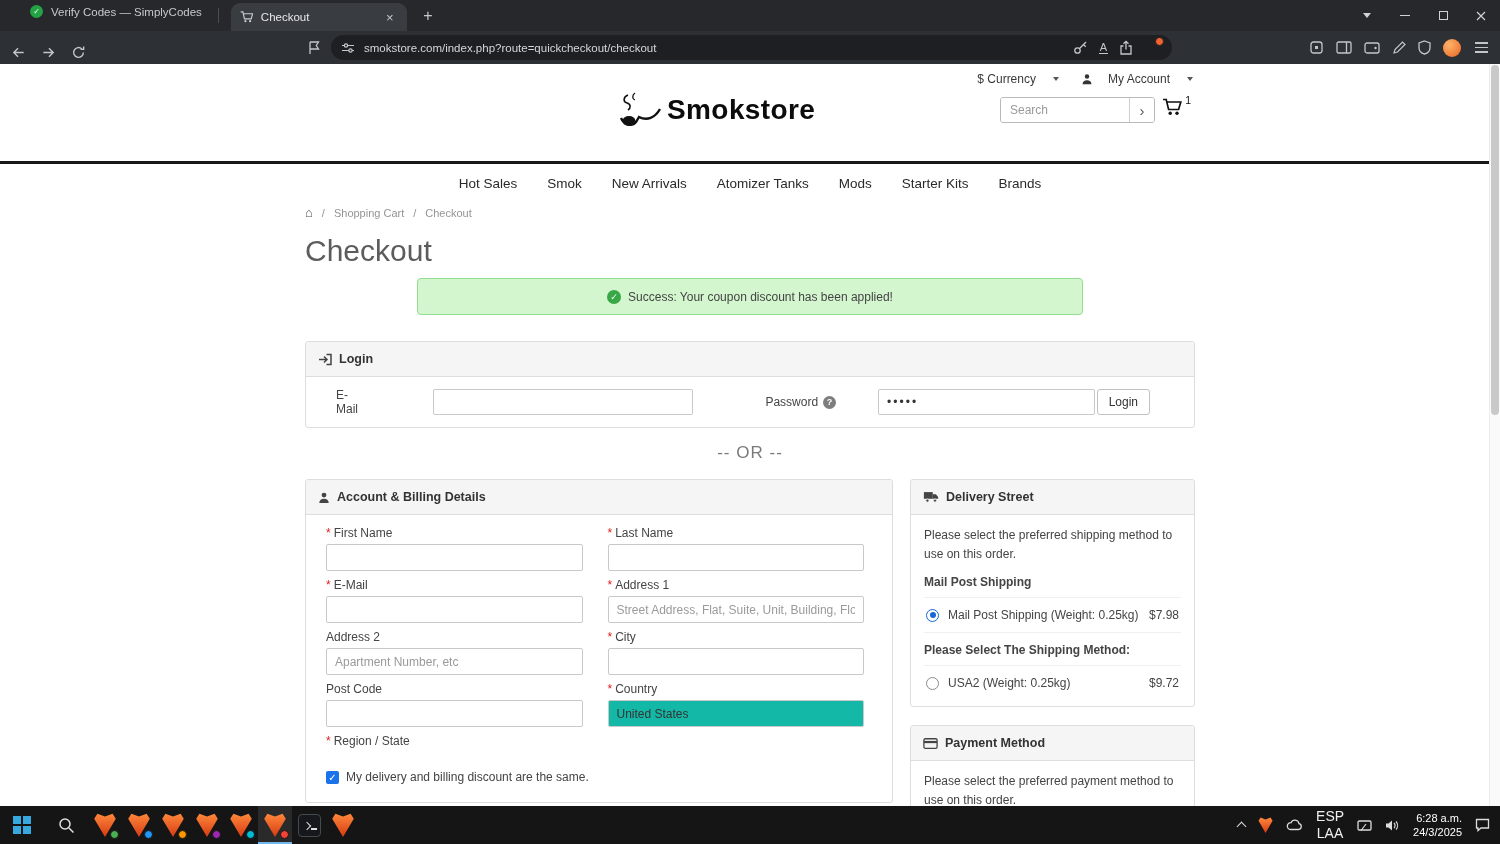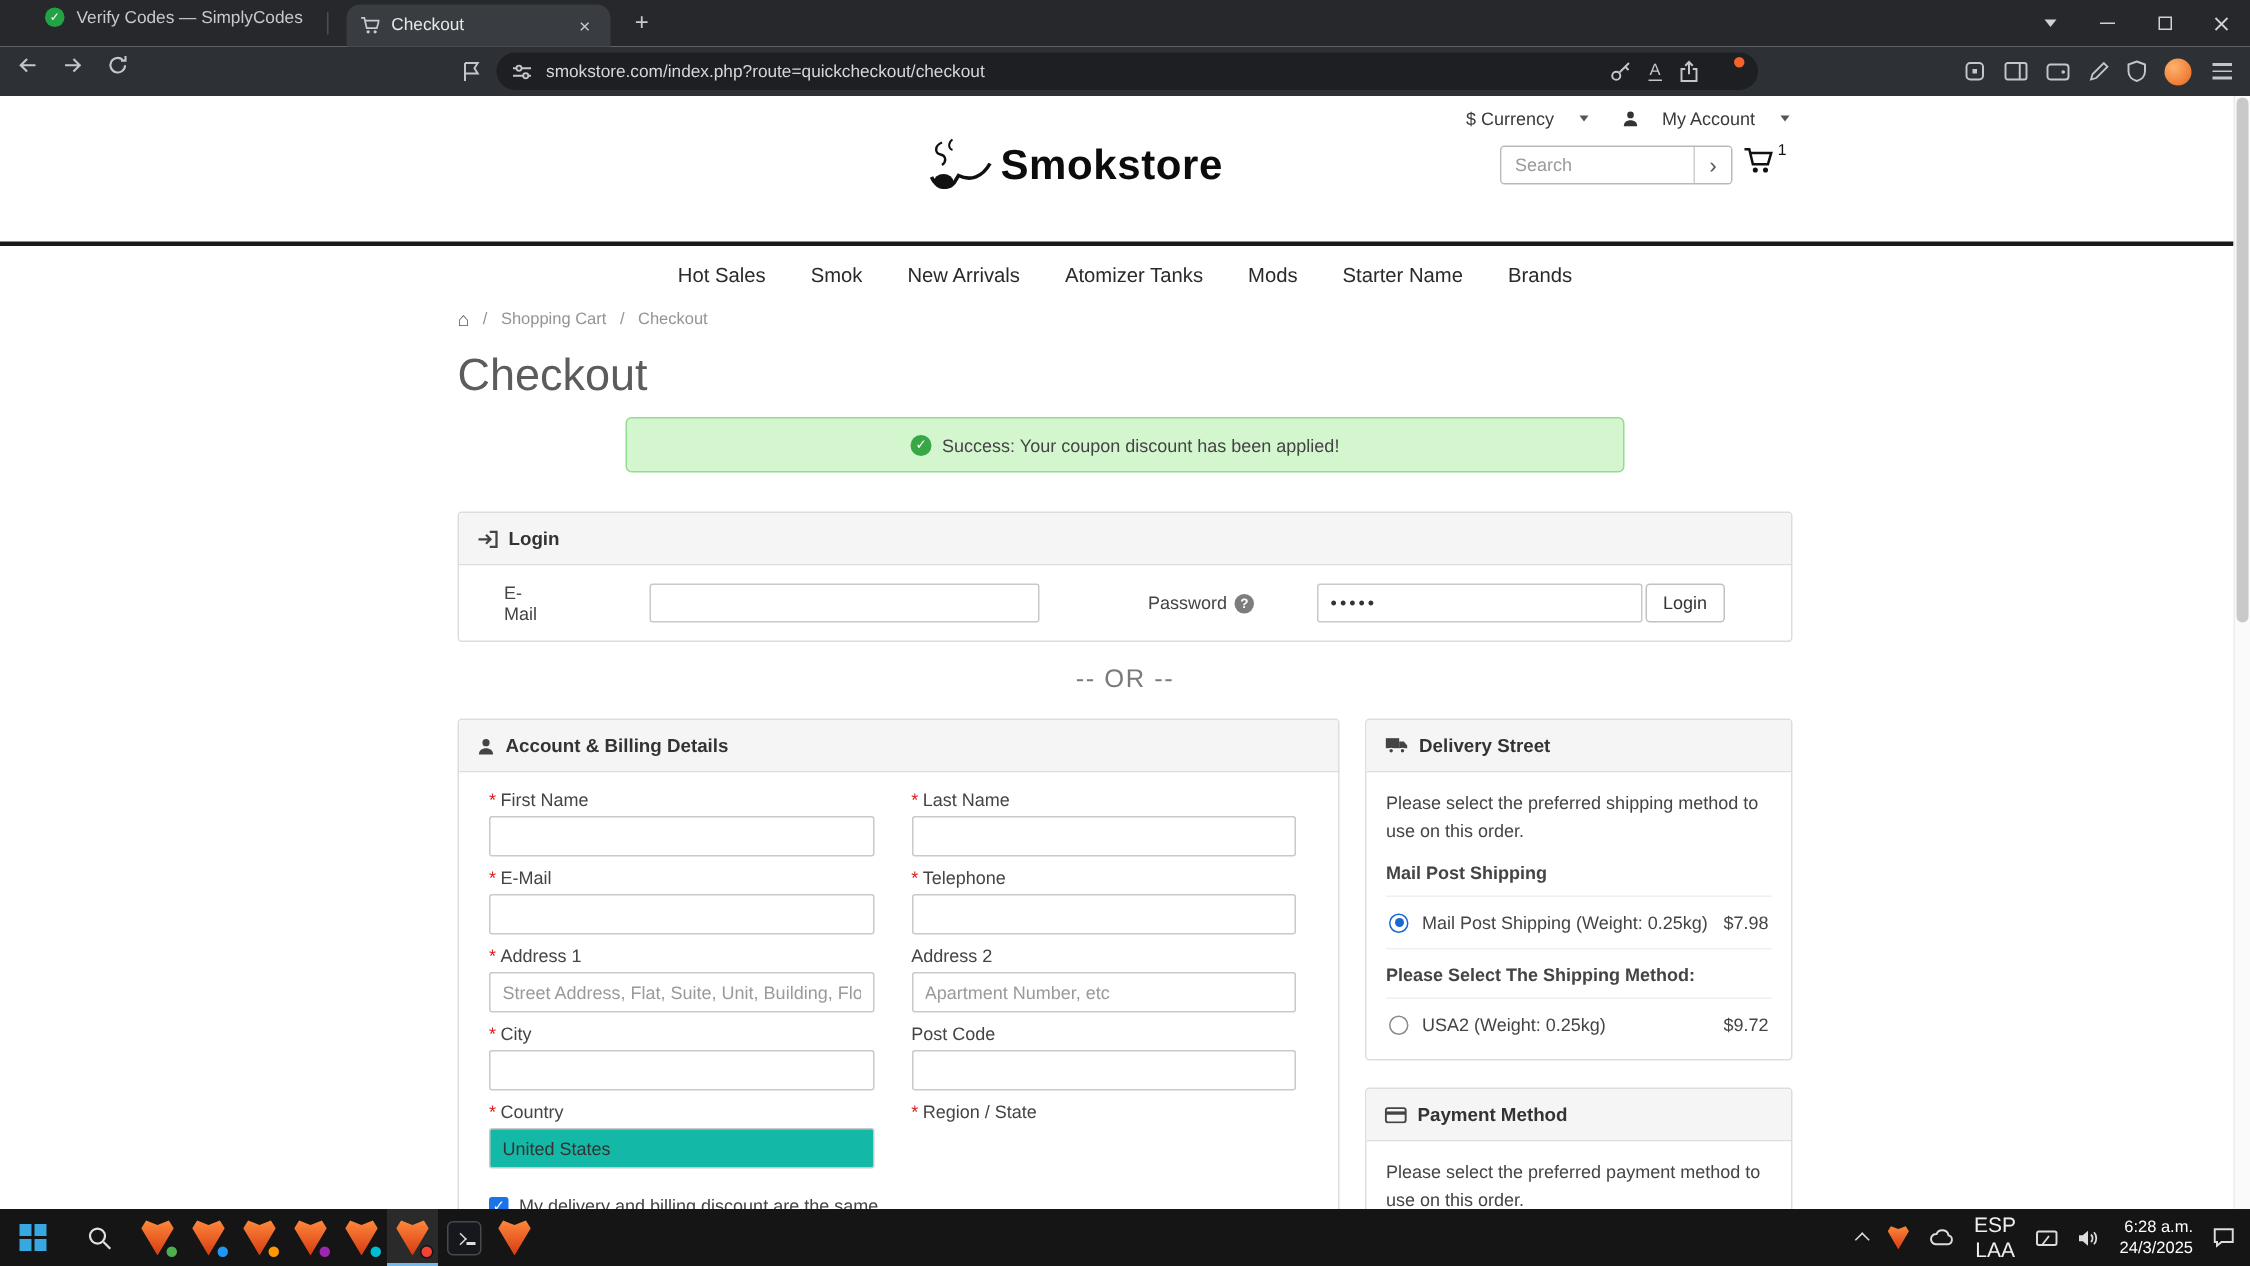--- a/index.html
+++ b/index.html
@@ -15,21 +15,21 @@
   .tab-active{display:flex;align-items:center;gap:8px;background:#393c40;height:28px;width:176px;margin-left:12px;border-radius:9px 9px 0 0;padding:0 9px;color:#e6e8eb;font-size:11.5px}
   .tab-active .ttl{flex:1;white-space:nowrap;overflow:hidden}
   .tab-close{width:16px;height:16px;border-radius:50%;display:flex;align-items:center;justify-content:center;color:#c6c9ce;font-size:13px;line-height:1;flex:none}
   .newtab{width:26px;height:26px;margin:0 0 2px 8px;display:flex;align-items:center;justify-content:center;color:#c6c9ce;font-size:16px;border-radius:50%}
   .win-controls{position:absolute;top:0;right:0;height:31px;display:flex;align-items:stretch}
   .win-btn{width:38px;display:flex;align-items:center;justify-content:center}
   .chev-down{width:0;height:0;border-left:4px solid transparent;border-right:4px solid transparent;border-top:5px solid #cfd2d6}
   .min-bar{width:10px;height:1px;background:#cfd2d6}
   .max-box{width:9px;height:9px;border:1px solid #cfd2d6}
 
-  .navbar{height:33px;background:#2d3034;display:flex;align-items:flex-start;position:relative}
+  .navbar{height:33px;background:#2d3034;display:flex;align-items:flex-end;position:relative}
   .nav-ibtn{width:24px;height:24px;display:flex;align-items:center;justify-content:center;margin-left:6px;border-radius:50%}
   .bookmark-btn{position:absolute;left:302px;top:5px;width:24px;height:24px;display:flex;align-items:center;justify-content:center}
   .url-pill{position:absolute;left:331px;top:4px;width:841px;height:25px;background:#1d1f22;border-radius:13px;display:flex;align-items:center;padding:0 10px}
   .url-text{flex:1;font-size:11.5px;color:#d4d7db;margin-left:9px;white-space:nowrap;overflow:hidden}
   .pill-icons{display:flex;align-items:center;gap:11px;margin-right:2px}
   .translate-box{font-size:11px;color:#c3c6cb;border-bottom:1px solid #c3c6cb;padding:0 1px;line-height:1.1}
   .brave-wrap{position:relative;width:16px;height:16px}
   .brave-lion{width:14px;height:15px;margin:1px;background:linear-gradient(180deg,#ff7a3d,#e23c17);clip-path:polygon(50% 100%,2% 22%,18% 2%,50% 14%,82% 2%,98% 22%)}
   .brave-badge{position:absolute;top:-3px;right:-4px;width:9px;height:9px;border-radius:5px;background:#f4632e;border:1px solid #1d1f22}
   .ext-cluster{position:absolute;right:10px;top:0;height:33px;display:flex;align-items:center;gap:12px}
@@ -295,21 +295,21 @@
   </div>
 
   <div class="site-divider"></div>
 
   <nav class="mainnav">
     <span>Hot Sales</span>
     <span>Smok</span>
     <span>New Arrivals</span>
     <span>Atomizer Tanks</span>
     <span>Mods</span>
-    <span>Starter Name</span>
+    <span>Starter Kits</span>
     <span>Brands</span>
   </nav>
 
   <div class="container">
     <div class="breadcrumb">
       <span class="bc-home">⌂</span>
       <span>/</span>
       <span>Shopping Cart</span>
       <span>/</span>
       <span>Checkout</span>
@@ -357,24 +357,20 @@
             <div class="field">
               <span class="flabel"><span class="req">*</span><span>First Name</span></span>
               <input class="finput" style="">
             </div>
             <div class="field">
               <span class="flabel"><span class="req">*</span><span>Last Name</span></span>
               <input class="finput" style="">
             </div>
             <div class="field">
               <span class="flabel"><span class="req">*</span><span>E-Mail</span></span>
-              <input class="finput" style="">
-            </div>
-            <div class="field">
-              <span class="flabel"><span class="req">*</span><span>Telephone</span></span>
               <input class="finput" style="">
             </div>
             <div class="field">
               <span class="flabel"><span class="req">*</span><span>Address 1</span></span>
               <input class="finput" placeholder="Street Address, Flat, Suite, Unit, Building, Floor, etc" style="">
             </div>
             <div class="field">
               <span class="flabel"><span>Address 2</span></span>
               <input class="finput" placeholder="Apartment Number, etc" style="">
             </div>

